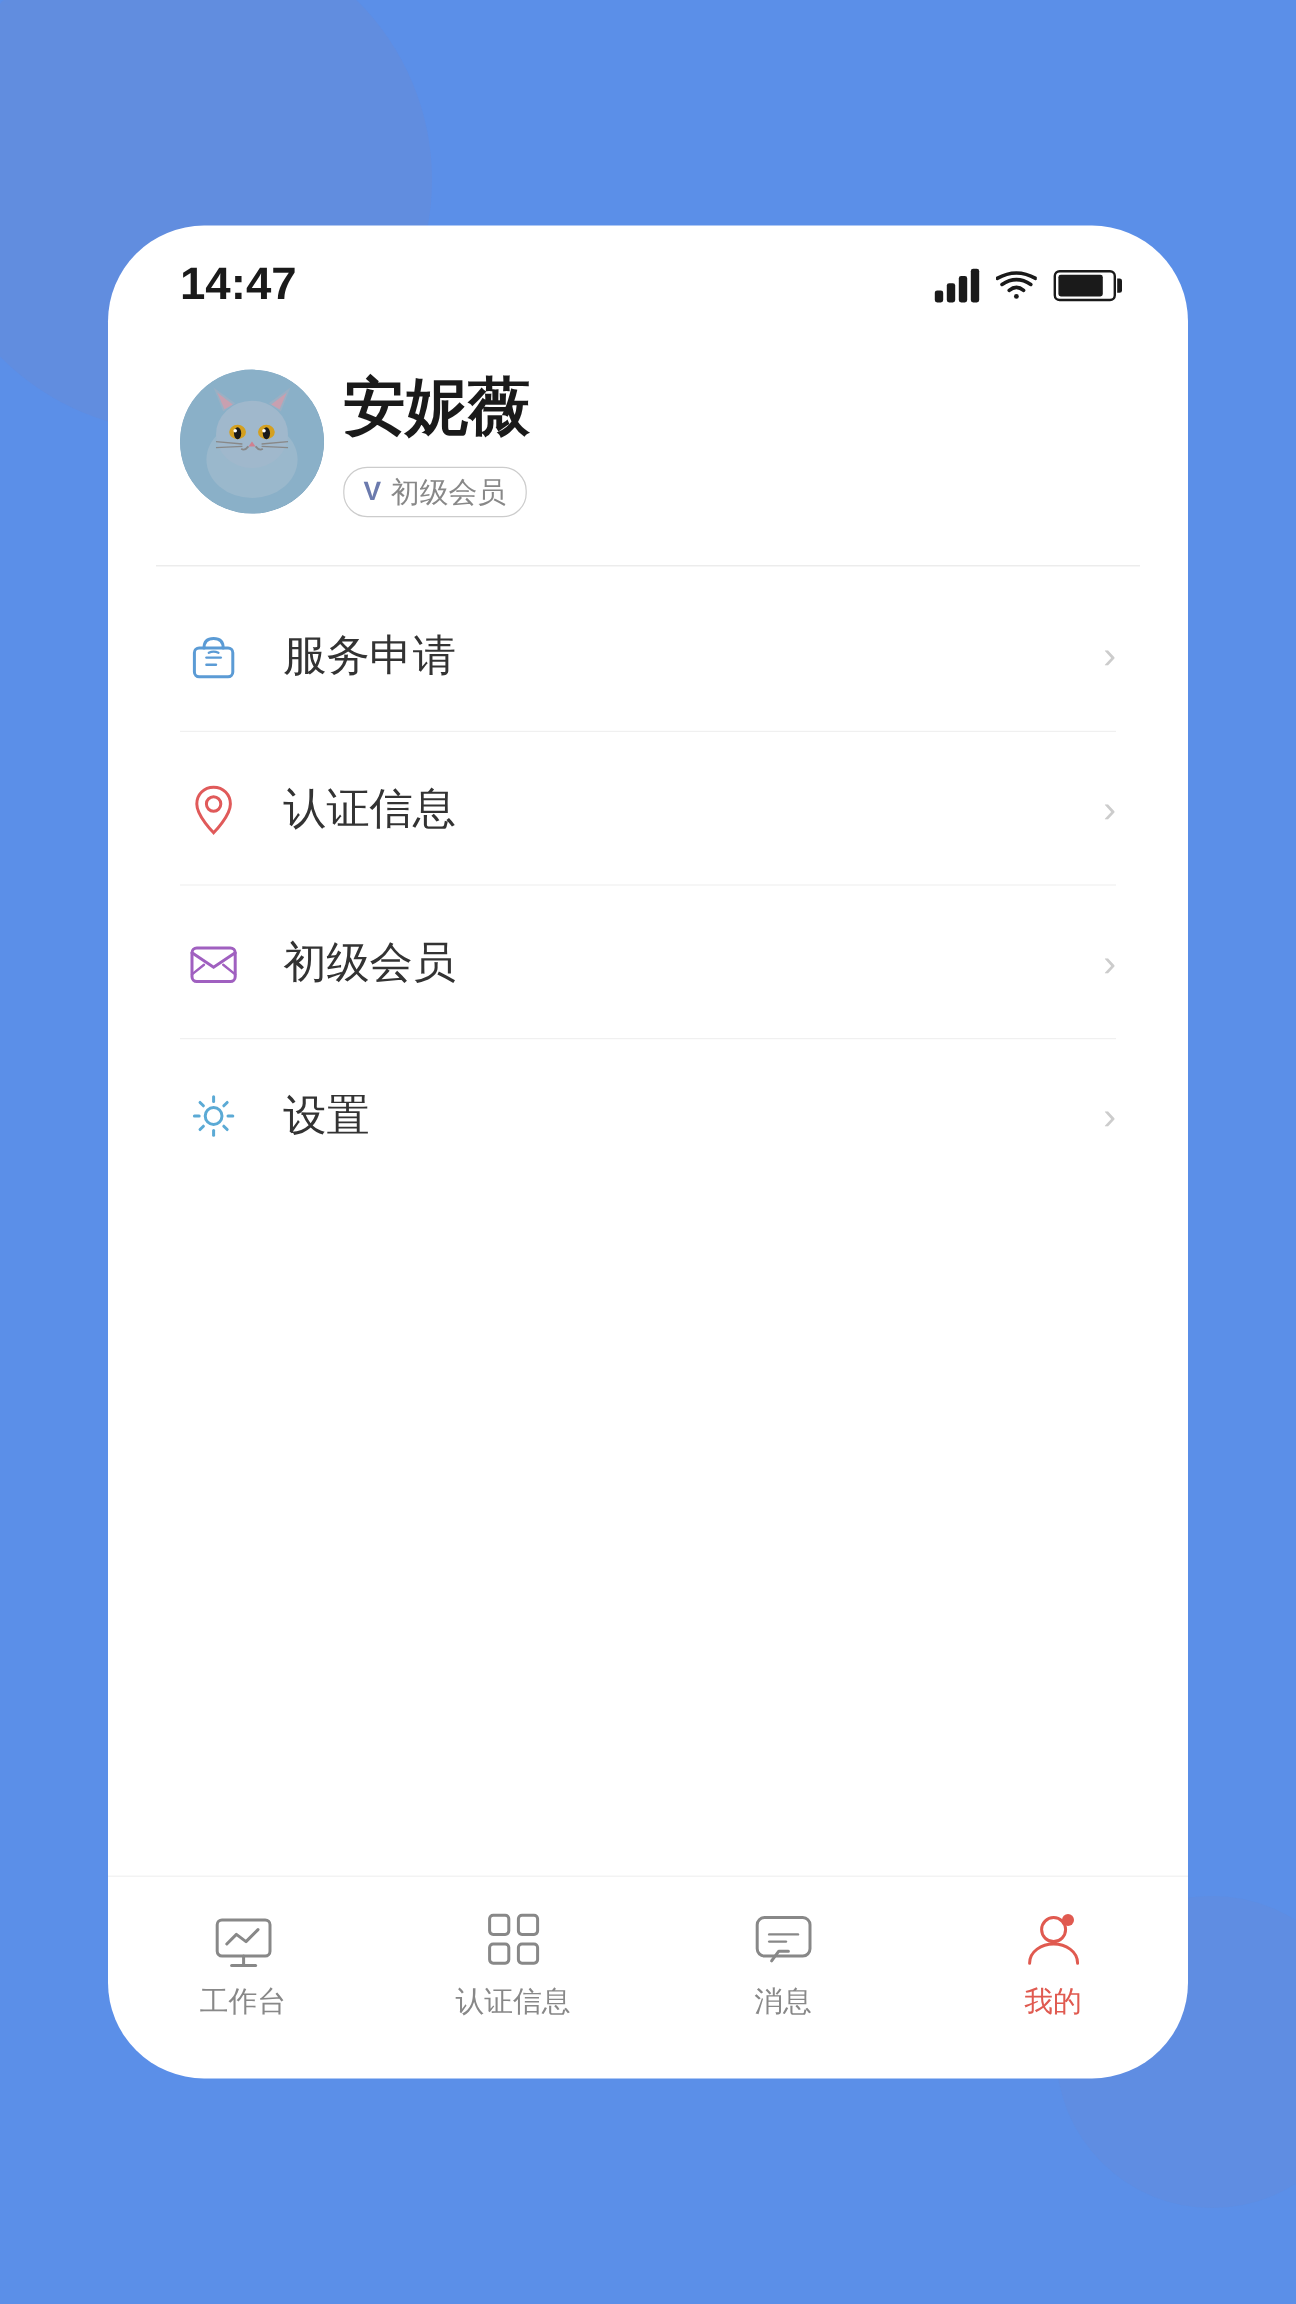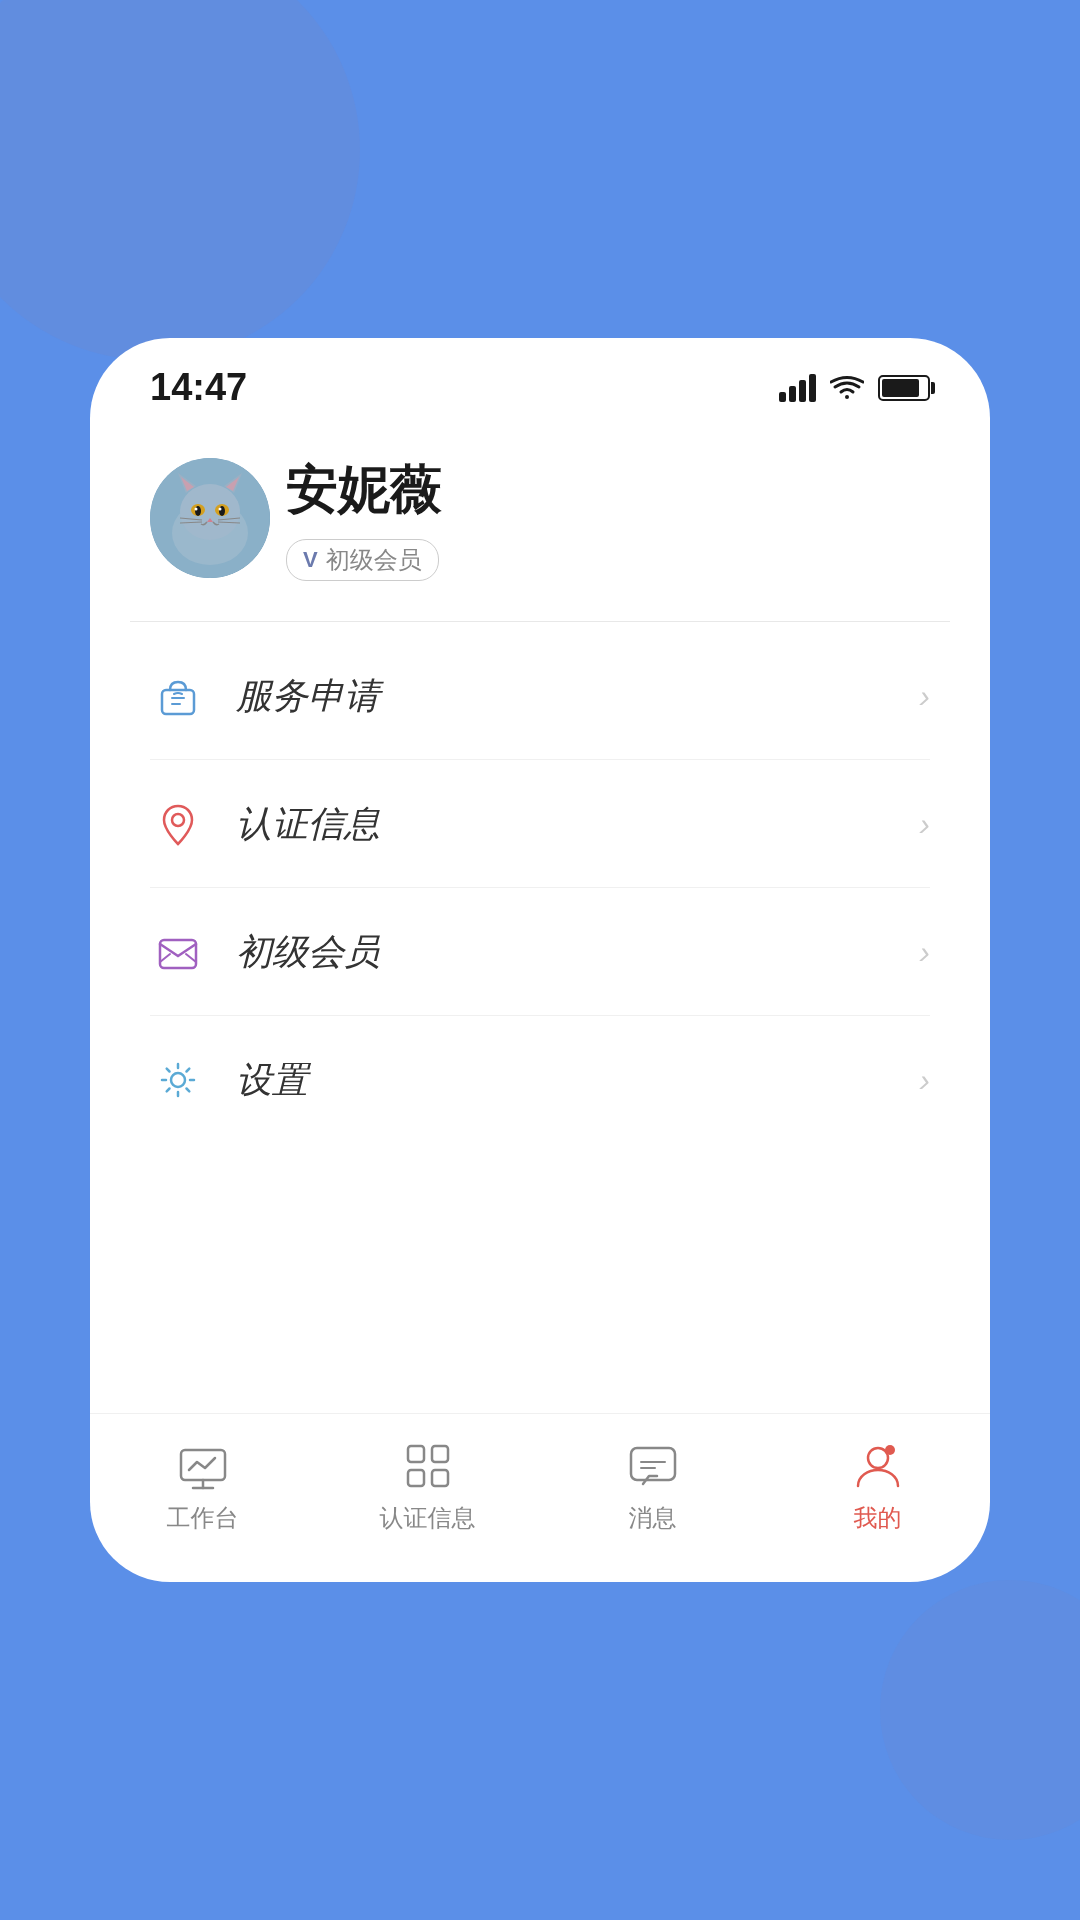--- a/index.html
+++ b/index.html
@@ -31,21 +31,21 @@
       bottom: 80px;
       right: -60px;
       width: 260px;
       height: 260px;
       border-radius: 50%;
       background: rgba(100, 140, 220, 0.5);
     }
 
     .phone-frame {
       width: 900px;
-      height: 1244px;
+      height: 1544px;
       background: #fff;
       border-radius: 80px;
       position: relative;
       display: flex;
       flex-direction: column;
       overflow: hidden;
       z-index: 1;
     }
 
     
@@ -180,21 +180,20 @@
     .divider {
       height: 1px;
       background: #e8e8e8;
       margin: 0 40px;
     }
 
     
     .menu-section {
       flex: 1;
       padding: 10px 0;
-      font-style: italic;
     }
 
     .menu-item {
       display: flex;
       align-items: center;
       padding: 36px 60px;
       position: relative;
       cursor: pointer;
     }
 

